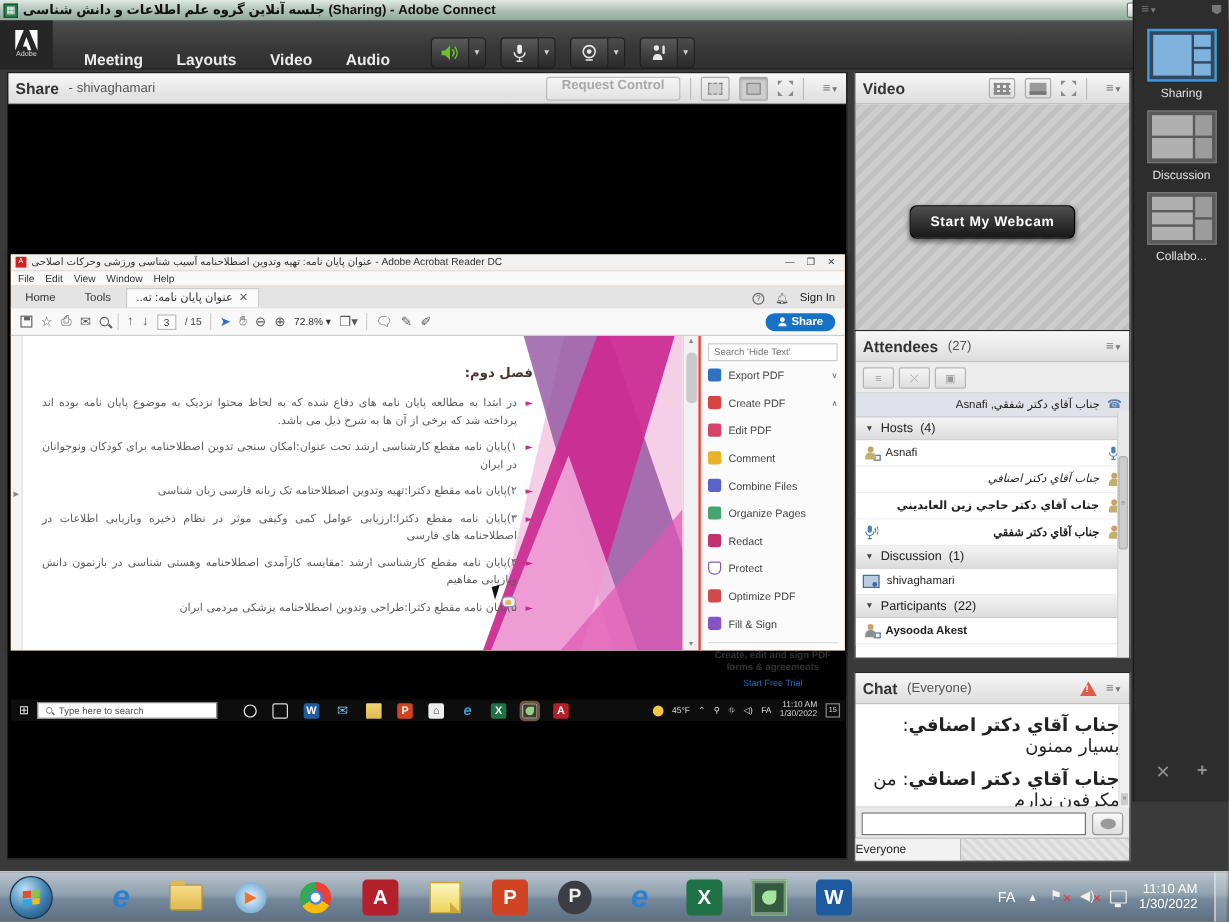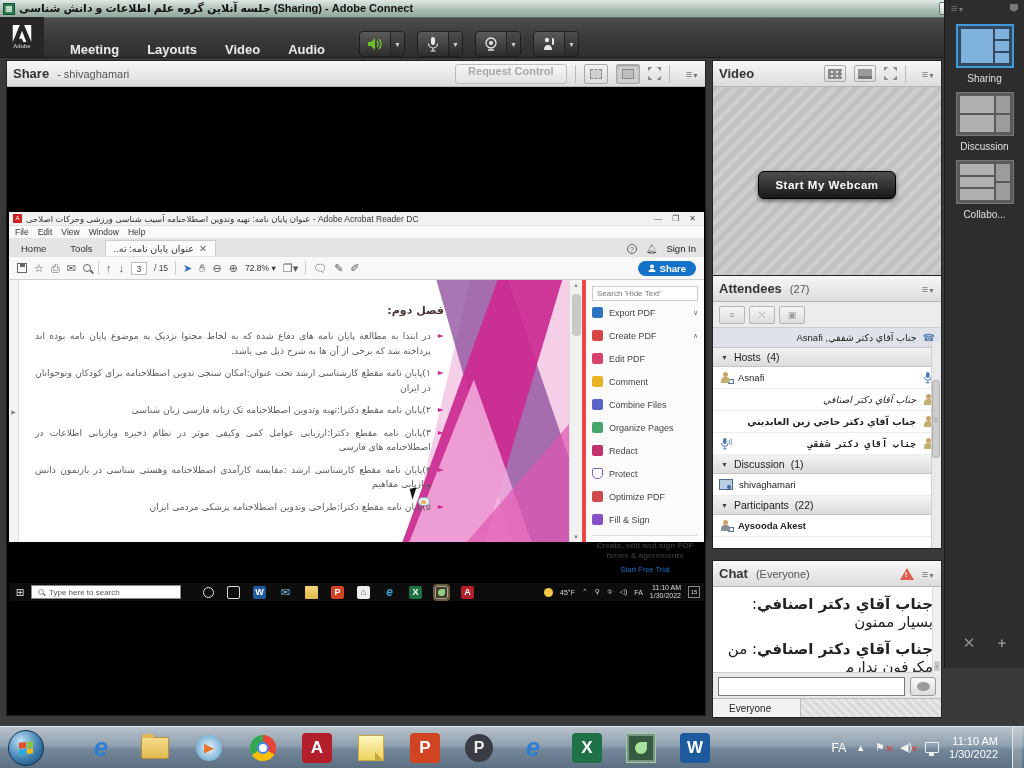--- a/index.html
+++ b/index.html
@@ -126,21 +126,21 @@
   .pres-cursor .dev { position:absolute; left:7px; top:9px; width:12px; height:9px; background:#e8eef5;
     border:1px solid #8a97a8; }
   .pres-cursor .dev:before { content:""; position:absolute; left:2px; top:2px; width:5px; height:4px; background:#e8b65c; border-radius:50% 50% 0 0; }
 
   .vscroll { width:13px; background:#f1f1f1; border-left:1px solid #ddd; position:relative;
     display:flex; flex-direction:column; align-items:center; justify-content:space-between;
     font-size:6px; color:#888; padding:2px 0; }
   .vthumb { position:absolute; top:14px; left:2px; width:9px; height:42px; background:#c9c9c9; border-radius:4px; }
 
   
-  .panel { width:122px; background:#fbfbfb; border-left:4px solid #ef4444; position:relative; padding:6px 6px 8px; }
+  .panel { width:122px; background:#fbfbfb; border-left:2px solid #ef4444; position:relative; padding:6px 6px 8px; }
   .panel-search { width:100%; height:15px; border:1px solid #ccc; background:#fff; font-size:8px;
     padding:0 4px; color:#444; }
   .tool { display:flex; align-items:center; gap:6px; height:23px; }
   .ticon { width:11px; height:11px; border-radius:2px; flex:none; }
   .t0{background:#2e72c2} .t1{background:#d64541} .t2{background:#d6426b}
   .t3{background:#e8b425} .t4{background:#5a63c8} .t5{background:#46a46c}
   .t6{background:#c2326e} .t7{background:#fff;border:1.5px solid #7d5fc0;border-radius:2px 2px 5px 5px}
   .t8{background:#cf4a4a} .t9{background:#8552c8}
   .tlabel { font-size:9px; color:#444; white-space:nowrap; }
   .tchev { margin-left:auto; font-size:7px; color:#666; }
@@ -238,21 +238,21 @@
   .chat-input-row { position:absolute; left:0; right:0; top:112px; height:26px; background:#e9e9e9;
     display:flex; align-items:center; gap:5px; padding:0 5px; }
   .chat-input { flex:1; height:19px; border:1px solid #777; background:#fff; font-size:10px; padding:0 4px; }
   .send-btn { width:26px; height:19px; border:1px solid #999; border-radius:3px;
     background:linear-gradient(#fafafa,#ddd); display:flex; align-items:center; justify-content:center; }
   .send-btn i { width:13px; height:9px; background:#9a9a9a; border-radius:50%; display:block; }
   .chat-tabs { position:absolute; left:0; right:0; bottom:0; height:19px;
     background:repeating-linear-gradient(45deg,#e6e6e6 0 3px,#d9d9d9 3px 6px);
     border-top:1px solid #bbb; display:flex; }
   .chat-tab { width:88px; background:#f2f2f2; border-right:1px solid #bbb; font-size:10px; color:#222;
-    display:flex; align-items:center; padding-left:16px; }
+    display:flex; align-items:center; padding-left:0; }
 
   
   .sidebar { position:absolute; left:944px; top:0; width:80px; height:668px; background:#2d2d2d;
     border-left:1px solid #1a1a1a; color:#ddd; }
   .sb-top { height:16px; display:flex; align-items:center; justify-content:space-between;
     padding:0 6px; color:#999; font-size:10px; }
   .pin-ico { width:8px; height:8px; background:#777; clip-path:polygon(0 0,100% 0,100% 70%,50% 100%,0 70%); }
   .sb-item { margin:8px 0 0; text-align:center; }
   .thumb { width:58px; height:44px; margin:0 auto; background:#5a5a5a; border:1px solid #777;
     padding:3px; display:flex; gap:2px; }
@@ -681,21 +681,21 @@
         <span style="font-style:italic;font-family:'DejaVu Sans',sans-serif">جناب آقاي دكتر اصنافي</span>
       </div>
       <div class="member-row rtl">
         <span class="p-ico host">
             <span class="scr"></span>
           </span>
         <span style="font-family:'DejaVu Sans',sans-serif;font-weight:bold">جناب آقاي دكتر حاجي زين العابديني</span>
       </div>
       <div class="member-row rtl">
         <span class="p-ico host"></span>
-        <span style="font-family:Liberation Mono, monospace;font-weight:bold">جناب آقاي دكتر شفقي</span>
+        <span style="font-family:Liberation Sans, sans-serif;font-weight:bold">جناب آقاي دكتر شفقي</span>
         <svg class="mic-on" style="margin-right:auto;margin-left:0" width="13" height="13" viewBox="0 0 13 13">
             <rect x="4" y="1" width="3.6" height="6" rx="1.8" fill="#4a7ebb"></rect>
             <path d="M2.5 6a3.3 3.3 0 0 0 6.6 0M5.8 9.5v2M4 11.8h3.6" stroke="#4a7ebb" stroke-width="1" fill="none"></path>
             <path d="M10 3c1 1 1 3 0 4M11.7 1.8c1.6 1.6 1.6 5 0 6.4" stroke="#4a7ebb" stroke-width=".9" fill="none"></path>
           </svg>
       </div>
       <div class="grp-header">
         <span class="grp-arrow">▼</span>
         <span>Discussion</span>
         <span>(1)</span>

